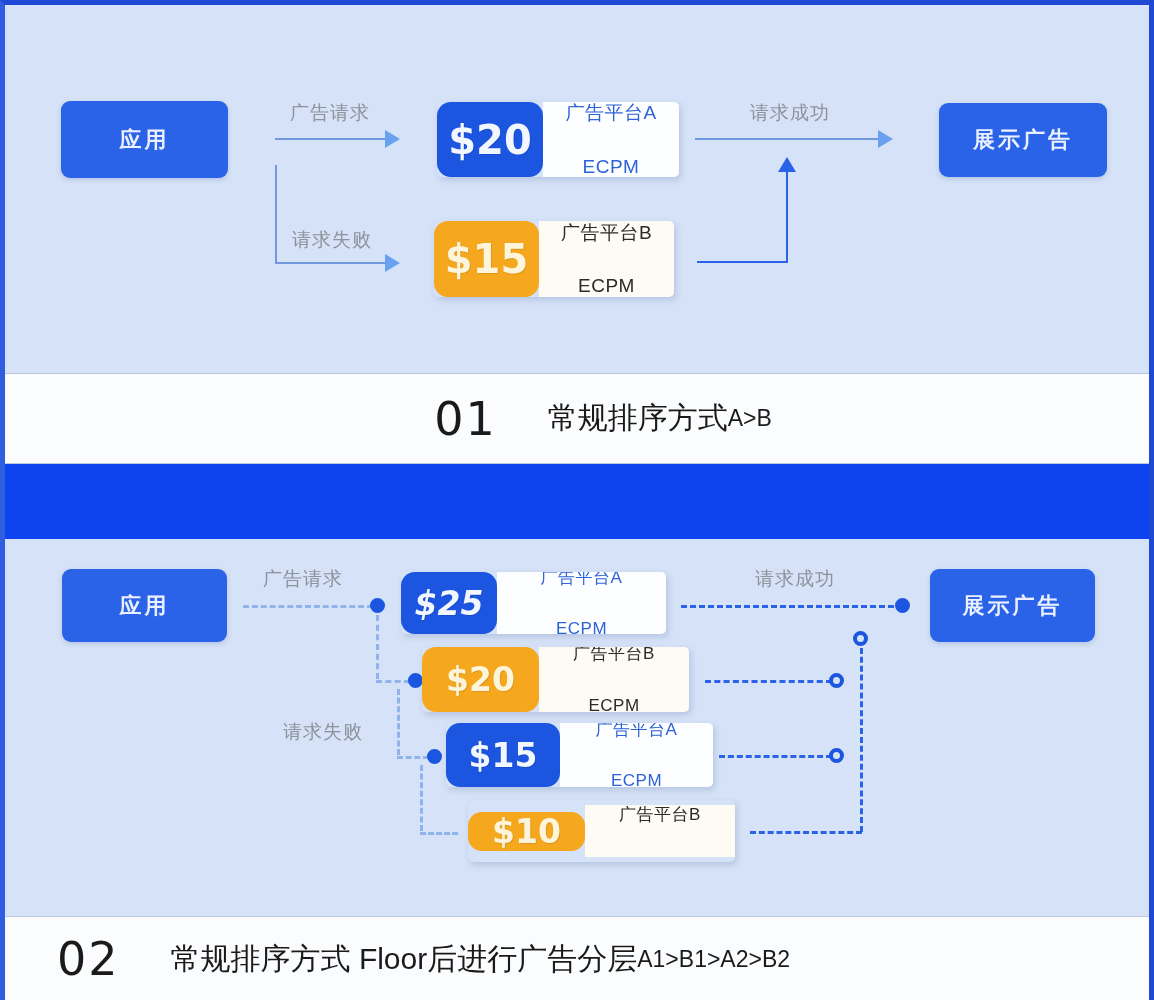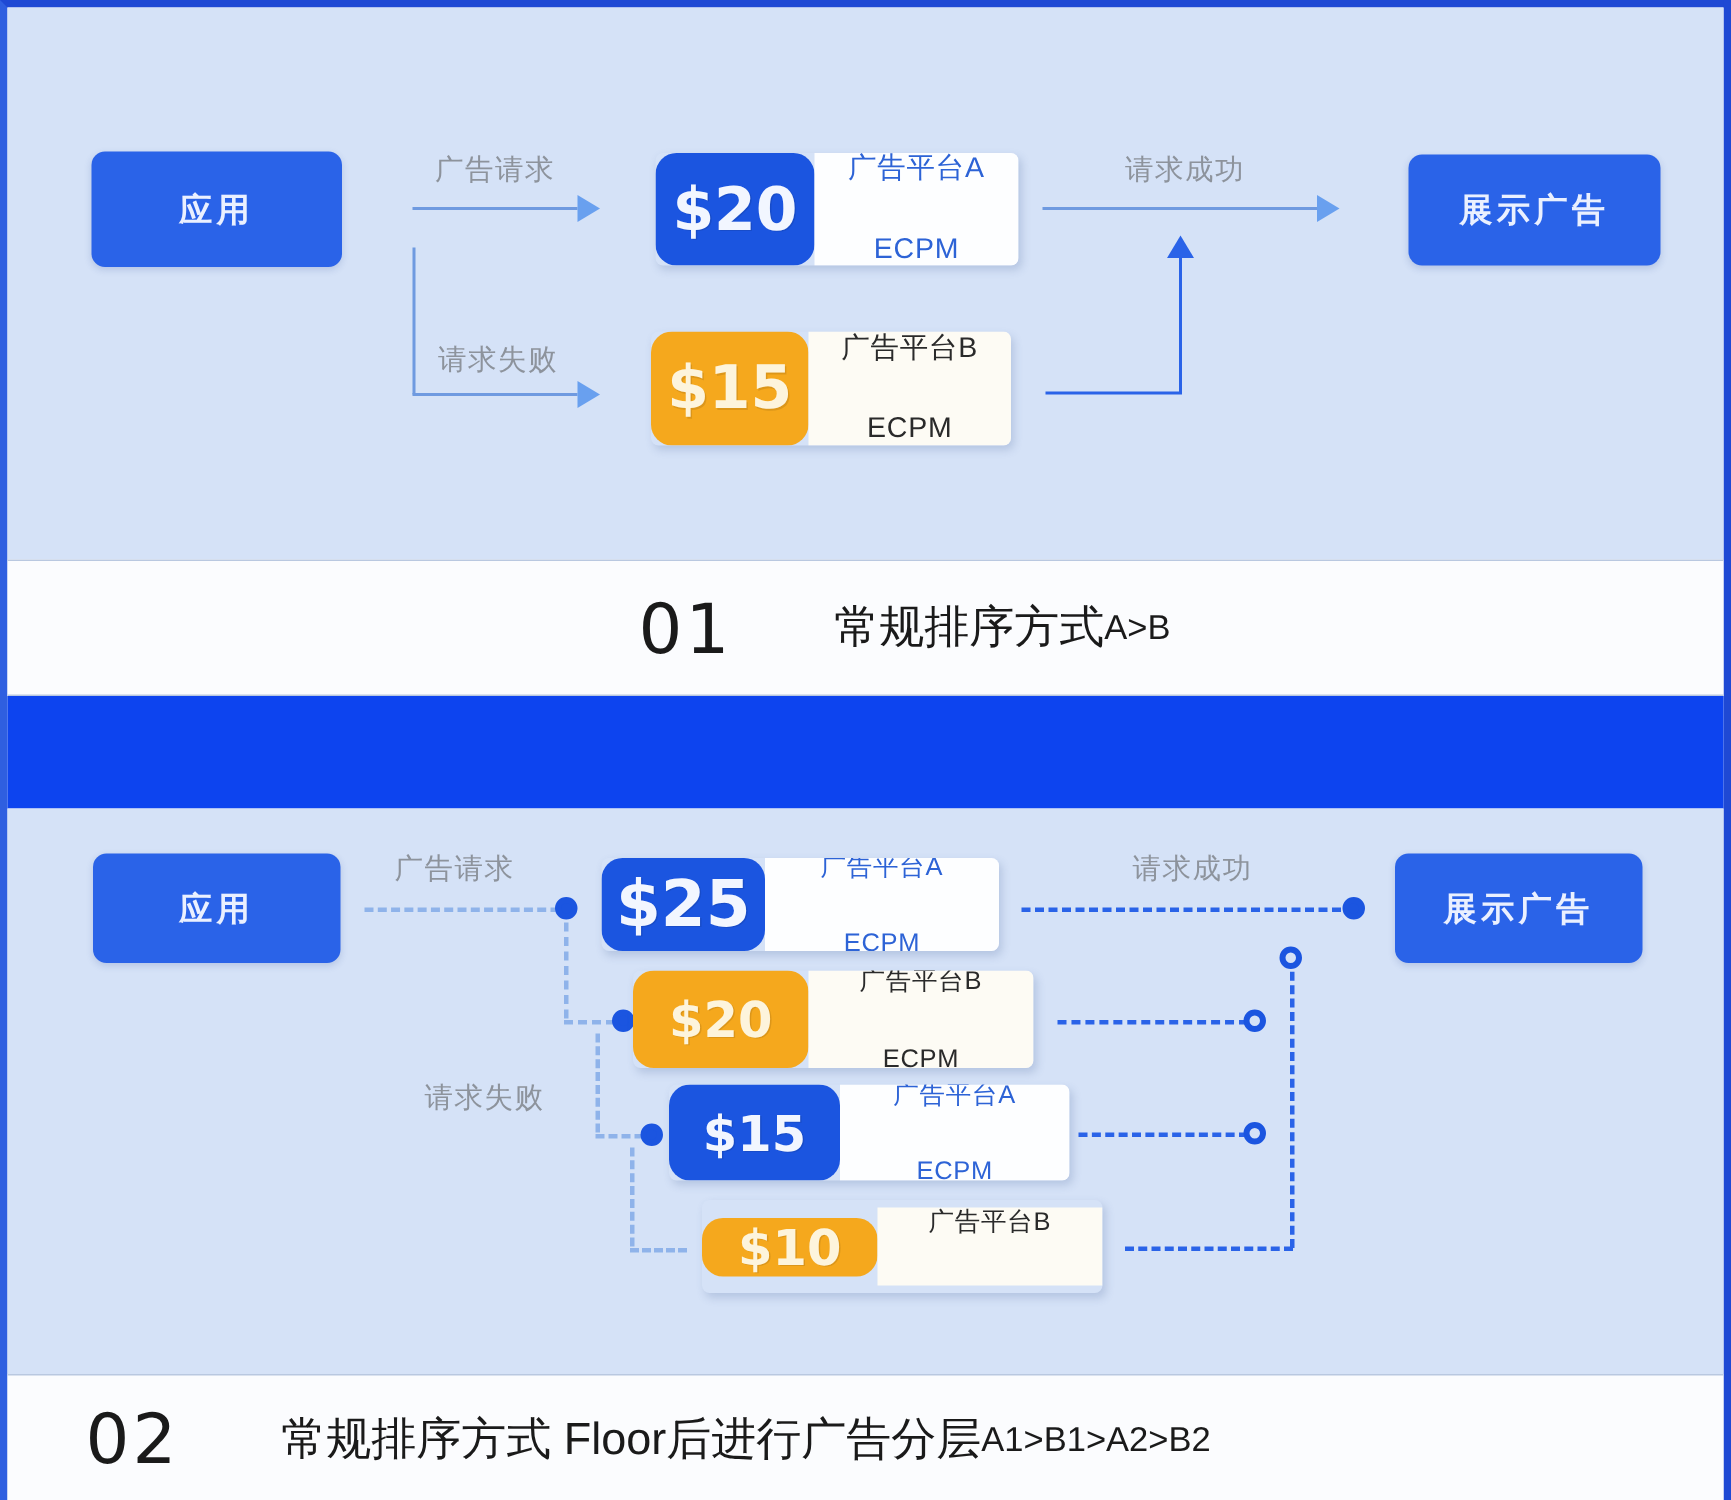--- a/index.html
+++ b/index.html
@@ -38,21 +38,21 @@
   }
 
   .num{
     font-size:46px;font-weight:400;color:#1a1a1a;
     letter-spacing:2px;
     font-family:"DejaVu Sans",sans-serif;
     margin-left:52px;
   }
   .rowtitle{
     font-size:30px;color:#1a1a1a;font-weight:500;
-    margin-left:68px;white-space:nowrap;
+    margin-left:51px;white-space:nowrap;
   }
   .rowcode{
     font-size:23px;color:#1a1a1a;font-weight:400;
     white-space:nowrap;
     font-family:"Liberation Sans",sans-serif;
   }
   .watermark{
     position:absolute;right:22px;
     font-size:28px;color:#1d1d1d;white-space:nowrap;
     opacity:.92;
@@ -221,21 +221,21 @@
     <div class="dot filled" style="left:403px;top:134px;"></div>
 
     <div class="dashV pale" style="left:392px;top:150px;height:66px;"></div>
     <div class="dashH pale" style="left:392px;top:217px;width:32px;"></div>
     <div class="dot filled" style="left:422px;top:210px;"></div>
 
     <div class="dashV pale" style="left:415px;top:226px;height:66px;"></div>
     <div class="dashH pale" style="left:415px;top:293px;width:38px;"></div>
 
     <div class="card blue" style="left:396px;top:33px;width:265px;height:62px;">
-      <div class="price" style="width:109px;font-size:43px;">$25</div>
+      <div class="price" style="width:96px;font-size:33px;font-style:italic;">$25</div>
       <div class="meta">
         <div class="l1" style="font-size:17px;">广告平台A</div>
         <div class="l2" style="font-size:17px;">ECPM</div>
       </div>
     </div>
 
     <div class="card orange" style="left:417px;top:108px;width:267px;height:65px;">
       <div class="price" style="width:117px;font-size:33px;">$20</div>
       <div class="meta">
         <div class="l1" style="font-size:17px;">广告平台B</div>

